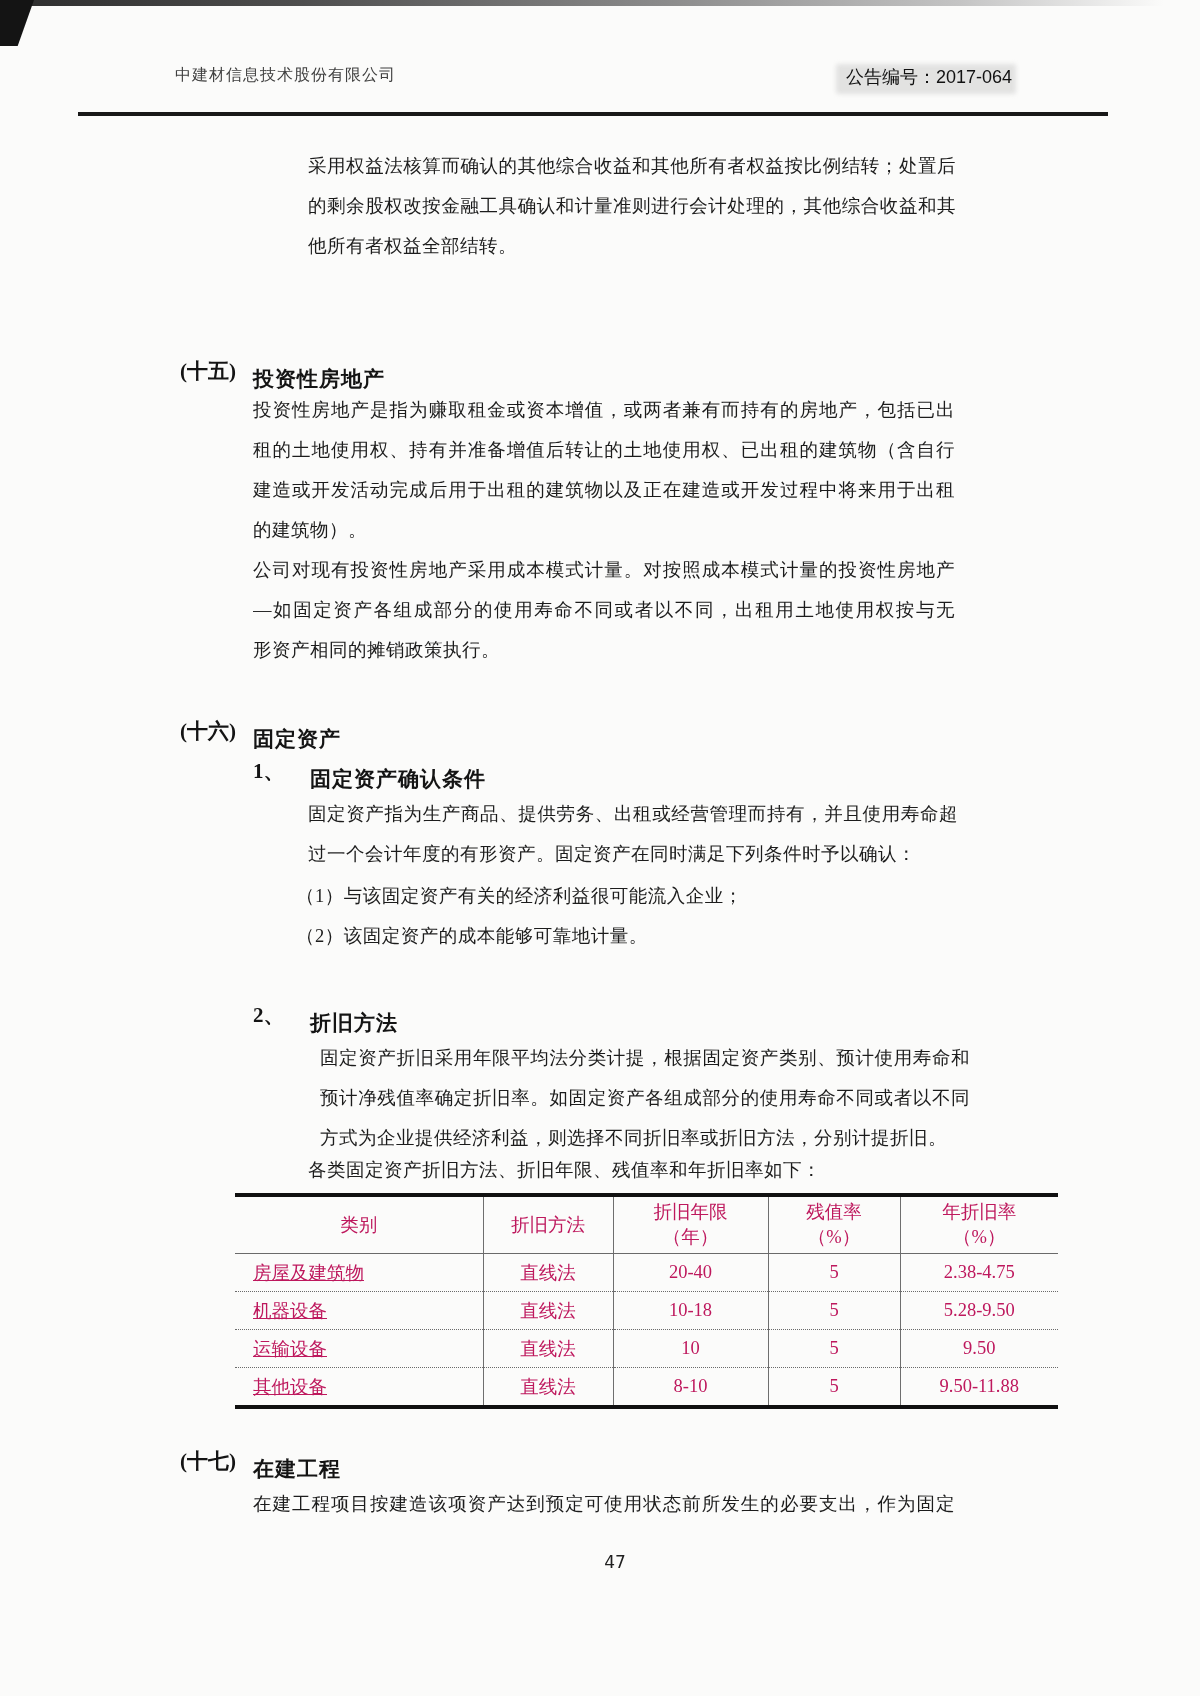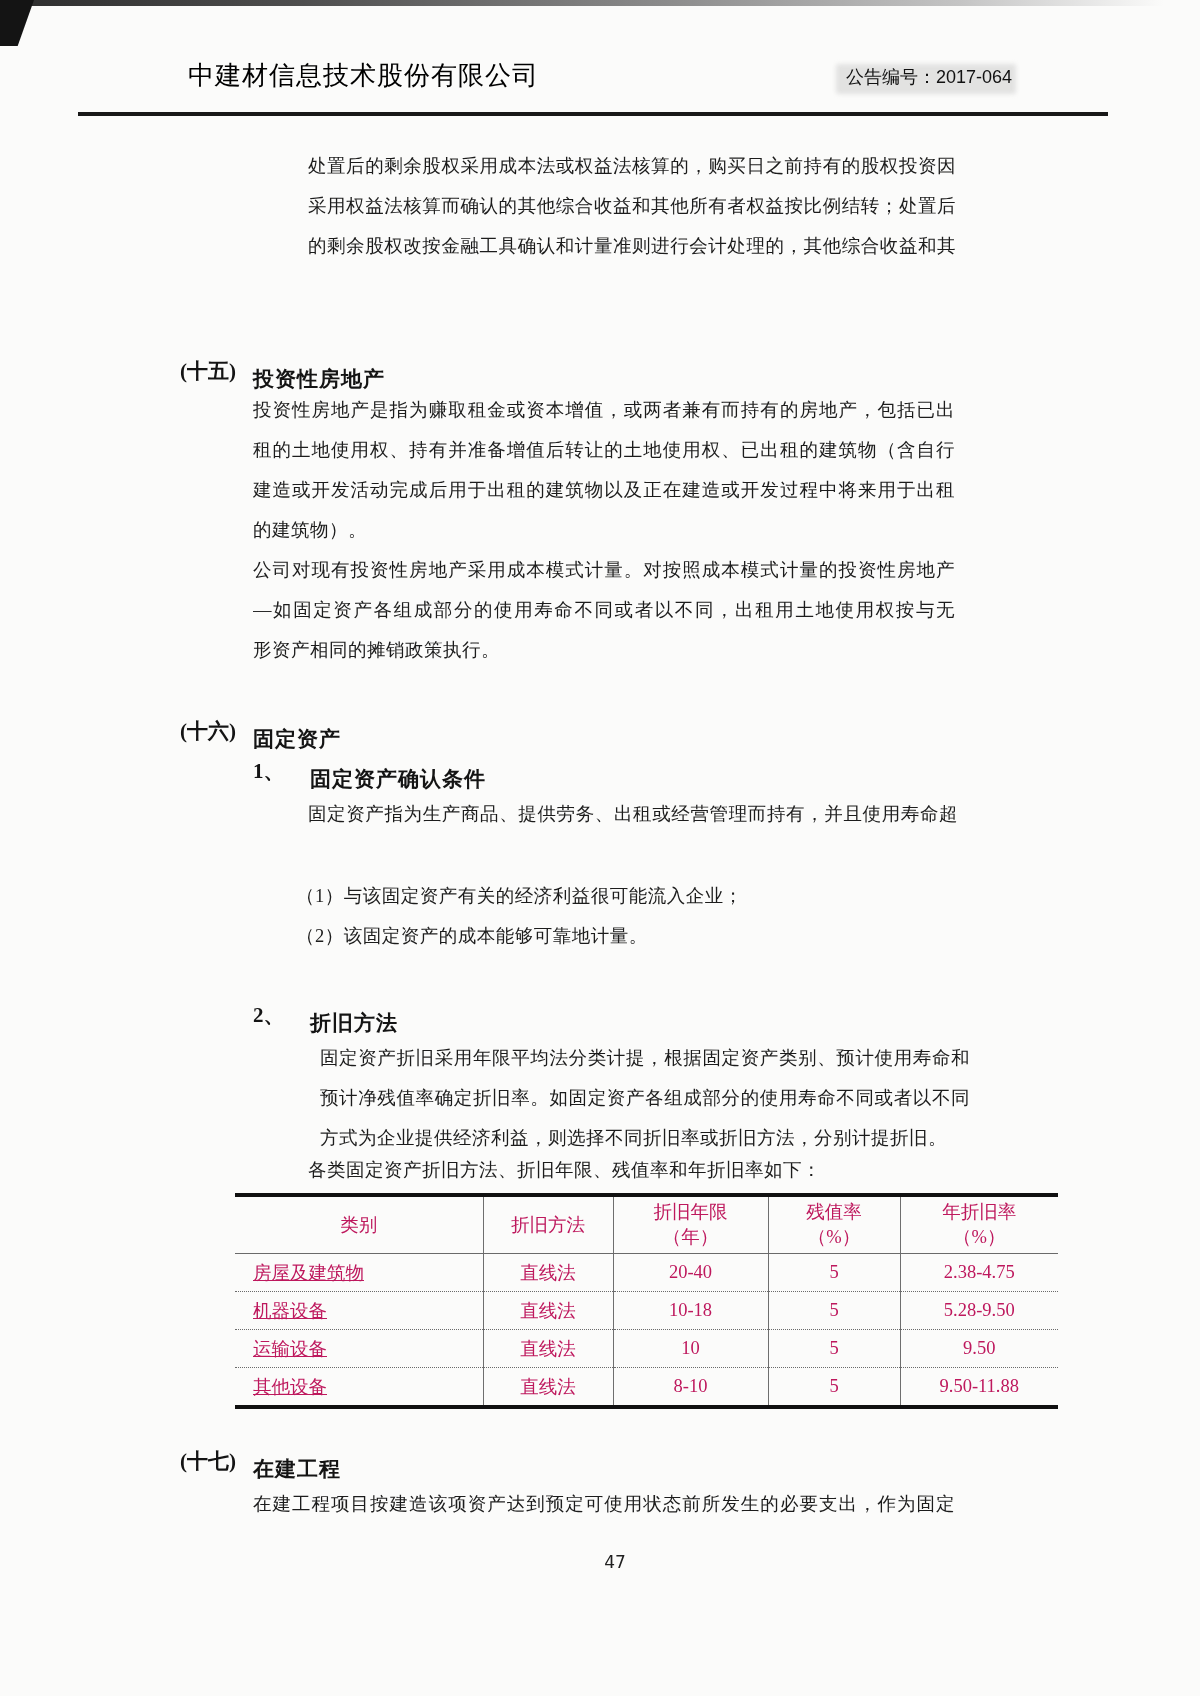--- a/index.html
+++ b/index.html
@@ -20,23 +20,23 @@
     position:absolute;top:0;left:0;width:34px;height:46px;
     background:#141414;
     clip-path:polygon(0 0,100% 0,52% 100%,0 100%);
   }
   .hdr-notice-shade{
     position:absolute;left:836px;top:64px;width:180px;height:30px;
     background:#e2e2e1;border-radius:3px;filter:blur(2px);
   }
   
   .hdr-company{
-    position:absolute;left:188px;top:62px;height:26px;line-height:26px;
+    position:absolute;left:175px;top:62px;height:26px;line-height:26px;
     font-family:"Liberation Sans","DejaVu Sans",sans-serif;
-    font-size:26px;font-weight:500;letter-spacing:1px;color:#000000;
+    font-size:16px;font-weight:500;letter-spacing:1px;color:#404040;
   }
   .hdr-notice{
     position:absolute;right:188px;top:65px;height:24px;line-height:24px;
     font-family:"Liberation Sans","DejaVu Sans",sans-serif;
     font-size:18px;font-weight:500;color:#111;
   }
   .hdr-rule{
     position:absolute;left:78px;top:112px;width:1030px;height:4px;
     background:#181818;
   }
@@ -91,23 +91,23 @@
 
 <div class="scan-top"></div>
 <div class="scan-corner"></div>
 <div class="hdr-notice-shade"></div>
 
 <div class="hdr-company">中建材信息技术股份有限公司</div>
 <div class="hdr-notice">公告编号：2017-064</div>
 <div class="hdr-rule"></div>
 
 <div class="block" style="left:308px;top:146px;width:648px;">
-  <span class="line">处置后的剩余股权采用成本法或权益法核算的，购买日之前持有的股权投资因</span>
   <span class="line">采用权益法核算而确认的其他综合收益和其他所有者权益按比例结转；处置后</span>
   <span class="line">的剩余股权改按金融工具确认和计量准则进行会计处理的，其他综合收益和其</span>
+  <span class="line line--end">他所有者权益全部结转。</span>
 </div>
 
 <div class="sec-head" style="top:356px;">
   <span class="num">(十五)</span>
   <span class="ttl">投资性房地产</span>
 </div>
 <div class="block" style="left:253px;top:390px;width:702px;">
   <span class="line">投资性房地产是指为赚取租金或资本增值，或两者兼有而持有的房地产，包括已出</span>
   <span class="line">租的土地使用权、持有并准备增值后转让的土地使用权、已出租的建筑物（含自行</span>
   <span class="line">建造或开发活动完成后用于出租的建筑物以及正在建造或开发过程中将来用于出租</span>
@@ -121,20 +121,21 @@
   <span class="num">(十六)</span>
   <span class="ttl">固定资产</span>
 </div>
 
 <div class="sec-head sub-head" style="top:756px;">
   <span class="num">1、</span>
   <span class="ttl">固定资产确认条件</span>
 </div>
 <div class="block" style="left:308px;top:794px;width:650px;">
   <span class="line">固定资产指为生产商品、提供劳务、出租或经营管理而持有，并且使用寿命超</span>
+  <span class="line line--end">过一个会计年度的有形资产。固定资产在同时满足下列条件时予以确认：</span>
 </div>
 <div class="block" style="left:296px;top:876px;width:662px;">
   <span class="line line--end">（1）与该固定资产有关的经济利益很可能流入企业；</span>
   <span class="line line--end">（2）该固定资产的成本能够可靠地计量。</span>
 </div>
 
 <div class="sec-head sub-head" style="top:1000px;">
   <span class="num">2、</span>
   <span class="ttl">折旧方法</span>
 </div>

